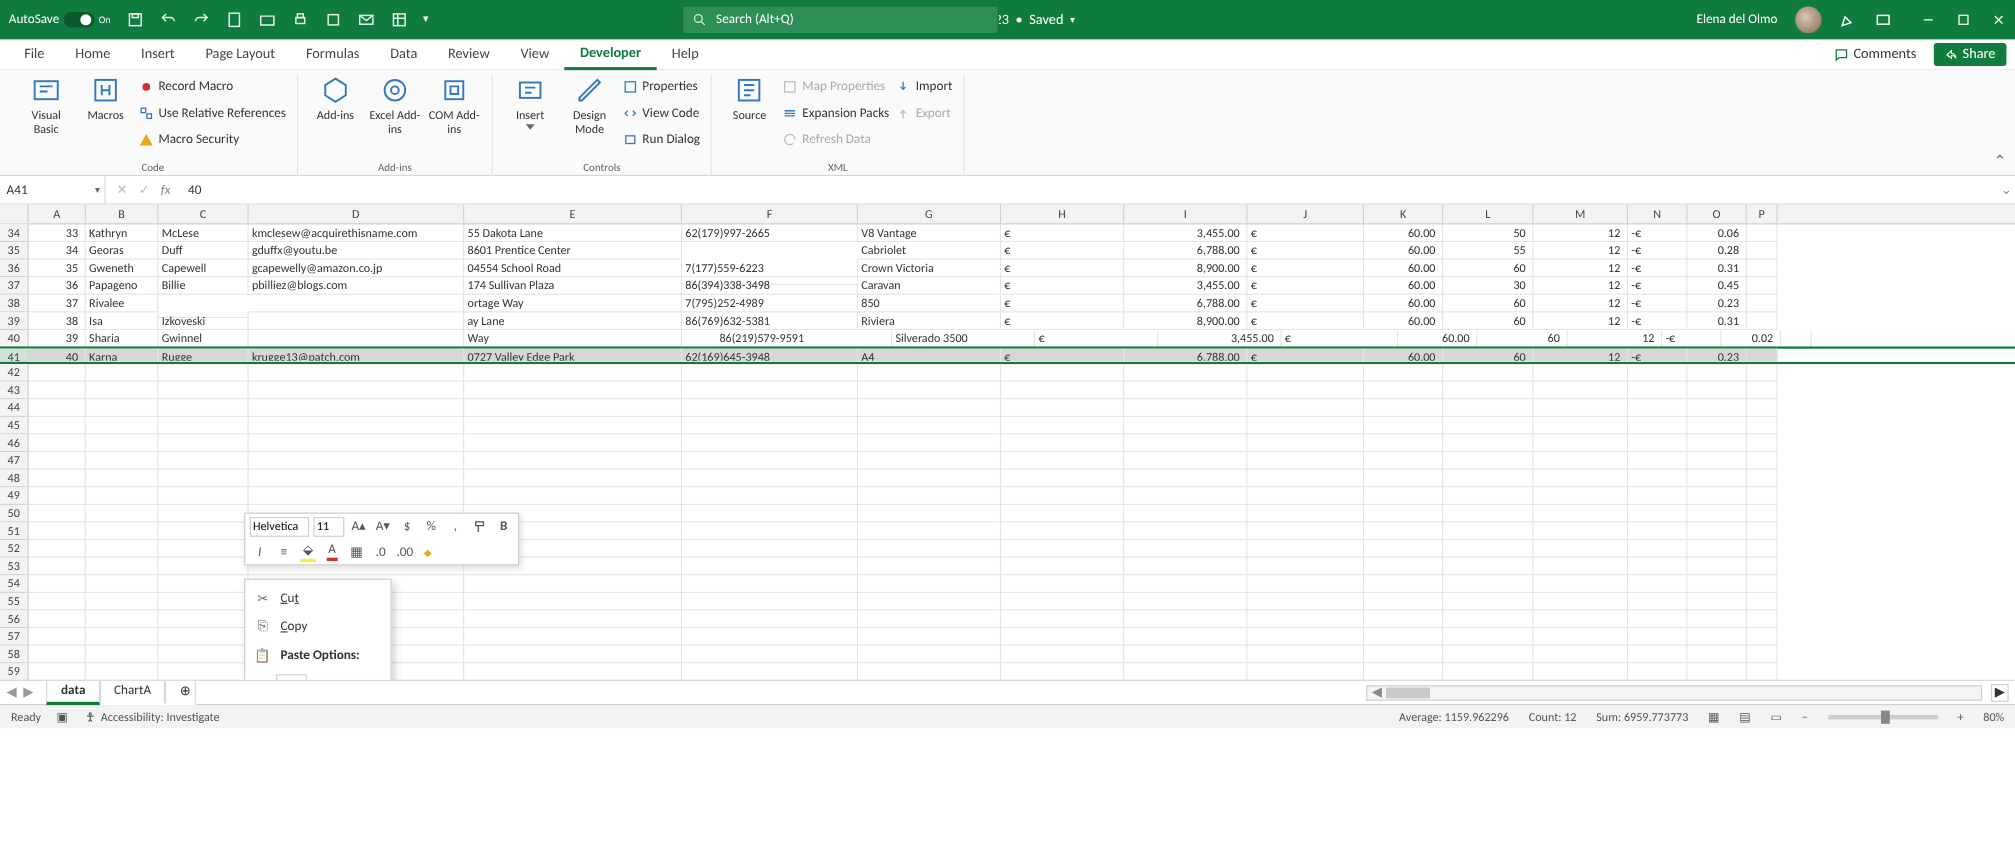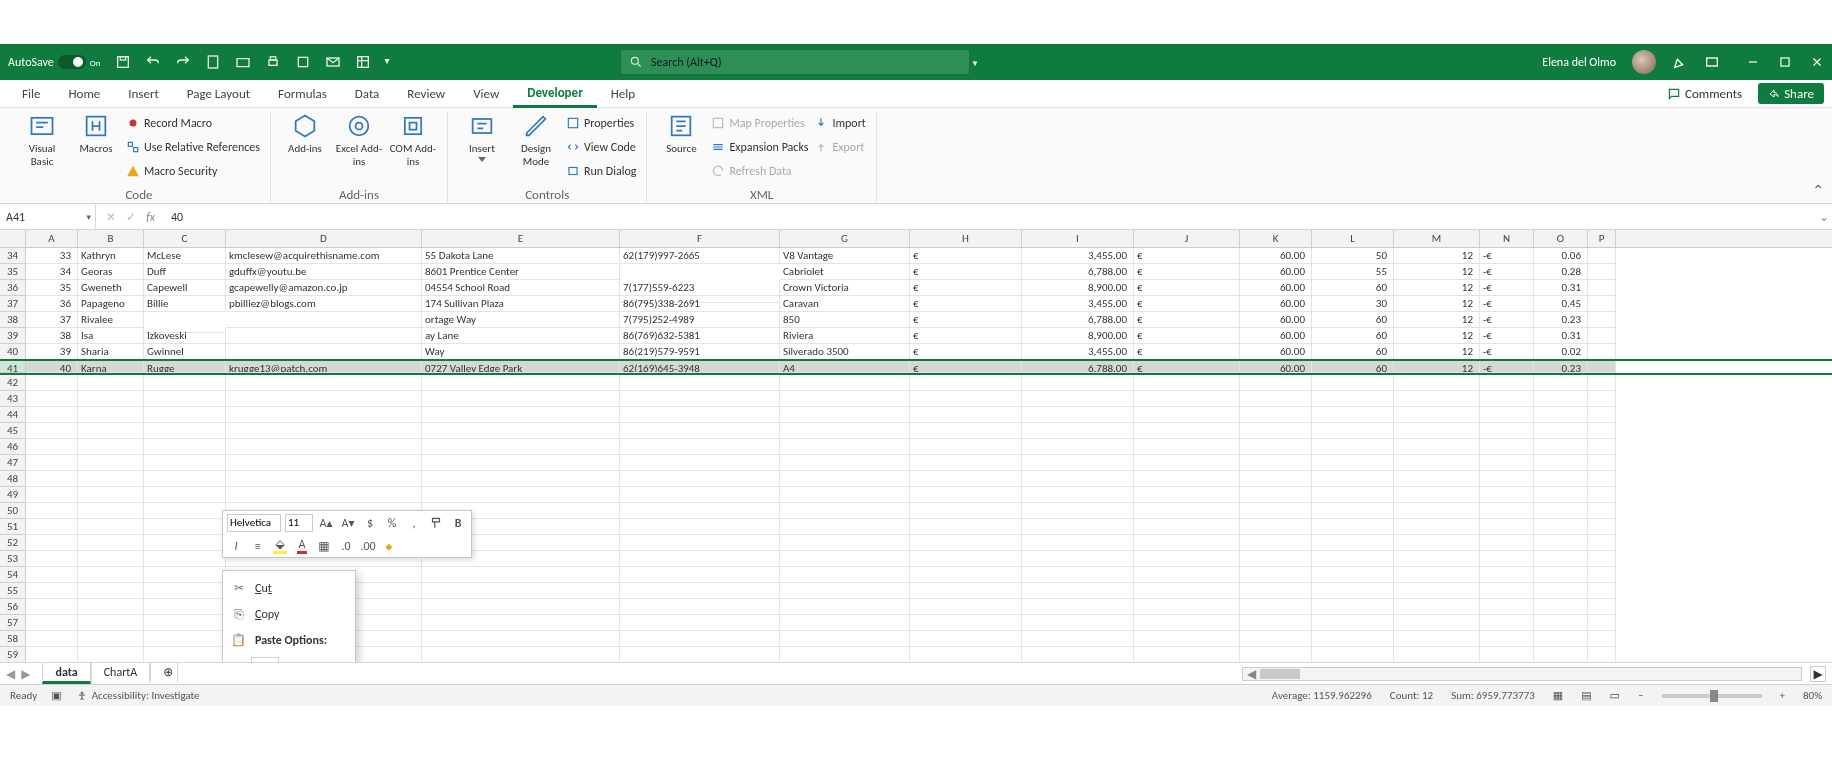--- a/index.html
+++ b/index.html
@@ -1,45 +1,45 @@
 <!DOCTYPE html>
 <html><head>
 <meta charset="utf-8">
 <style>
 * { box-sizing: border-box; margin: 0; padding: 0; font-family: "Segoe UI", Calibri, Arial, sans-serif; }
 body { background: #fff; font-size: 12px; color: #333; overflow: hidden; width: 1832px; height: 770px; position: relative; }
 
 
-.titlebar { height: 36px; background: #0f7b3e; display: flex; align-items: center; color: #fff; padding: 0 8px; margin-top: 44px; }
+.titlebar { height: 36px; background: #0f7b3e; display: flex; align-items: center; color: #fff; padding: 0 8px; }
 .titlebar .autosave { display: flex; align-items: center; gap: 4px; font-size: 12px; }
 .toggle { width: 28px; height: 14px; border-radius: 7px; background: #0a5a2d; position: relative; display: inline-block; }
 .toggle .knob { width: 10px; height: 10px; border-radius: 50%; background: #fff; position: absolute; left: 15px; top: 2px; }
 .qat { display: flex; gap: 14px; margin-left: 14px; }
 .qat .ic { width: 16px; height: 16px; color: #fff; opacity: .9; }
 .doc-title { position: absolute; left: 50%; transform: translateX(-50%); display: flex; align-items: center; gap: 6px; font-size: 13px; }
-.searchbox { position: absolute; left: 620px; width: 350px; height: 26px; background: #2e8f56; border: 1px solid #1d6d41; border-radius: 2px; display: flex; align-items: center; padding: 0 8px; color: #0f172a; font-size: 12px; }
+.searchbox { position: absolute; left: 620px; width: 288px; height: 26px; background: #2e8f56; border: 1px solid #1d6d41; border-radius: 2px; display: flex; align-items: center; padding: 0 8px; color: #ffffff; font-size: 12px; }
 .searchbox svg { width: 14px; height: 14px; margin-right: 8px; color: #d3e9da; }
 .titlebar-right { margin-left: auto; display: flex; align-items: center; gap: 16px; }
 .avatar { width: 24px; height: 24px; border-radius: 50%; background: radial-gradient(circle at 40% 40%, #d9c8b4, #7e6651); }
 .winbtns { display: flex; gap: 18px; margin-left: 10px; }
 .winbtns .ic { width: 14px; height: 14px; color: #fff; }
 
 
 .ribbon-tabs { height: 28px; background: #fff; border-bottom: 1px solid #e0e0e0; display: flex; align-items: center; padding: 0 8px; position: relative; }
 .ribbon-tabs .tab { padding: 5px 14px; font-size: 13px; color: #444; cursor: pointer; }
 .ribbon-tabs .tab.active { color: #0f7b3e; border-bottom: 3px solid #0f7b3e; font-weight: 600; }
 .ribbon-tabs .right { position: absolute; right: 8px; display: flex; gap: 8px; }
 .ribbon-tabs .right .btn { padding: 3px 8px; font-size: 13px; display: flex; align-items: center; gap: 4px; }
 .ribbon-tabs .right .share { background: #0f7b3e; color: #fff; border-radius: 3px; padding: 3px 10px; }
 
 
 .ribbon { height: 96px; background: #fafafa; border-bottom: 1px solid #d6d6d6; display: flex; padding: 4px 8px 0; position: relative; }
 .group { display: flex; flex-direction: column; align-items: center; border-right: 1px solid #e3e3e3; padding: 0 10px; height: 92px; }
 .group-body { display: flex; align-items: flex-start; gap: 6px; flex: 1; }
-.group-label { font-size: 13px; color: #666; padding-bottom: 2px; }
+.group-label { font-size: 10px; color: #666; padding-bottom: 2px; }
 .bigbtn { display: flex; flex-direction: column; align-items: center; gap: 2px; width: 48px; font-size: 11px; text-align: center; }
 .bigbtn .ic { width: 28px; height: 28px; color: #3379bb; }
 .smallrow { display: flex; align-items: center; gap: 4px; font-size: 12px; color: #333; height: 22px; }
 .smallrow .ic { width: 14px; height: 14px; }
 .smallcol { display: flex; flex-direction: column; gap: 2px; }
 .ribbon .collapse { position: absolute; right: 8px; bottom: 4px; font-size: 14px; color: #666; }
 
 
 .formula-bar { height: 26px; border-bottom: 1px solid #d6d6d6; display: flex; align-items: stretch; }
 .namebox { width: 96px; border-right: 1px solid #d6d6d6; display: flex; align-items: center; padding: 0 6px; font-size: 12px; position: relative; }
@@ -454,21 +454,21 @@
         <div class="cell num" style="width: 54px;">0.31</div>
         <div class="cell" style="width: 28px;"></div>
       </div>
       <div class="row">
         <div class="rh">37</div>
         <div class="cell num" style="width: 52px;">36</div>
         <div class="cell" style="width: 66px;">Papageno</div>
         <div class="cell" style="width: 82px;">Billie</div>
         <div class="cell" style="width: 196px;">pbilliez@blogs.com</div>
         <div class="cell" style="width: 198px;">174 Sullivan Plaza</div>
-        <div class="cell" style="width: 160px;">86(795)338-2691</div>
+        <div class="cell" style="width: 160px;">86(394)338-3498</div>
         <div class="cell" style="width: 130px;">Caravan</div>
         <div class="cell" style="width: 112px;">€</div>
         <div class="cell num" style="width: 112px;">3,455.00</div>
         <div class="cell" style="width: 106px;">€</div>
         <div class="cell num" style="width: 72px;">60.00</div>
         <div class="cell num" style="width: 82px;">30</div>
         <div class="cell num" style="width: 86px;">12</div>
         <div class="cell" style="width: 54px;">-€</div>
         <div class="cell num" style="width: 54px;">0.45</div>
         <div class="cell" style="width: 28px;"></div>
@@ -511,21 +511,21 @@
         <div class="cell num" style="width: 54px;">0.31</div>
         <div class="cell" style="width: 28px;"></div>
       </div>
       <div class="row">
         <div class="rh">40</div>
         <div class="cell num" style="width: 52px;">39</div>
         <div class="cell" style="width: 66px;">Sharia</div>
         <div class="cell" style="width: 82px;">Gwinnel</div>
         <div class="cell" style="width: 196px;"></div>
         <div class="cell" style="width: 198px;">Way</div>
-        <div class="cell" style="width: 160px;">86(219)579-9591</div>
+        <div class="cell" style="width: 160px; margin-left: 31px;">86(219)579-9591</div>
         <div class="cell" style="width: 130px;">Silverado 3500</div>
         <div class="cell" style="width: 112px;">€</div>
         <div class="cell num" style="width: 112px;">3,455.00</div>
         <div class="cell" style="width: 106px;">€</div>
         <div class="cell num" style="width: 72px;">60.00</div>
         <div class="cell num" style="width: 82px;">60</div>
         <div class="cell num" style="width: 86px;">12</div>
         <div class="cell" style="width: 54px;">-€</div>
         <div class="cell num" style="width: 54px;">0.02</div>
         <div class="cell" style="width: 28px;"></div>

